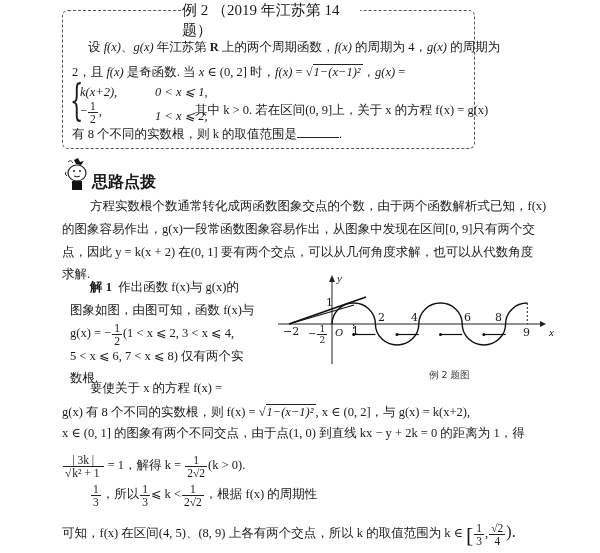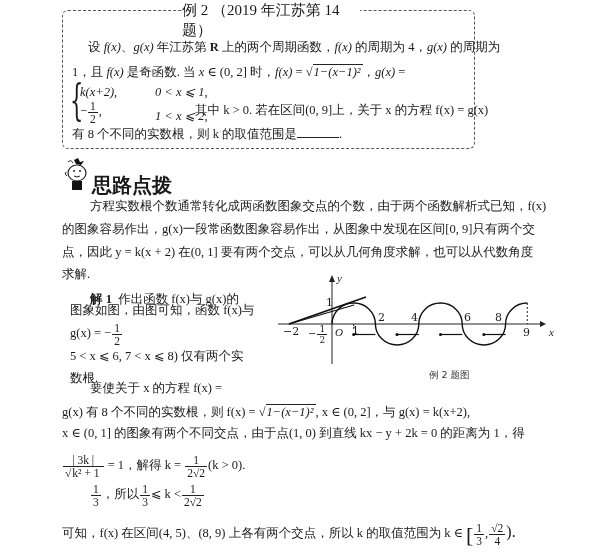--- a/index.html
+++ b/index.html
@@ -21,37 +21,37 @@
   }
   .box-title-bg {
     left: 182px; top: 0px; width: 178px; height: 22px; background: #fff;
   }
   .box-title {
     left: 182px; top: 0px; width: 178px; text-align: left;
     font-size: 15px; line-height: 20px; font-family: "Liberation Serif", serif;
   }
   .blank { display: inline-block; width: 42px; border-bottom: 1px solid #222; height: 12px; vertical-align: baseline; }
   .brace { font-size: 30px; line-height: 30px; font-family: "DejaVu Serif", serif; font-weight: 200; }
-  .heading { font-family: Liberation Serif, serif; font-weight: bold; font-size: 20px; }
+  .heading { font-family: Liberation Serif, serif; font-weight: bold; font-size: 16px; }
   .caption { font-family: "DejaVu Sans", sans-serif; font-size: 9.5px; color: #333; margin-left: 36px; }
   .bold { font-weight: bold; }
 </style>
 </head>
 <body>
 
 <div class="abs box"></div>
 <div class="abs box-title-bg"></div>
 <div class="abs box-title">例 2 （2019 年江苏第 14 题）</div>
 
 <div class="abs txt" style="left:88px; top:37px;">
   <span>设 </span><span class="it">f(x)</span><span>、</span><span class="it">g(x)</span><span> 年江苏第 </span><b>R</b><span> 上的两个周期函数，</span><span class="it">f(x)</span><span> 的周期为 4，</span><span class="it">g(x)</span><span> 的周期为</span>
 </div>
 
 <div class="abs txt" style="left:72px; top:62px;">
-  <span>1，且 </span><span class="it">f(x)</span><span> 是奇函数. 当 </span><span class="it">x</span><span> ∈ (0, 2] 时，</span><span class="it">f(x)</span><span> = </span>√<span class="sqrt it">1−(x−1)²</span><span>，</span><span class="it">g(x)</span><span> =</span>
+  <span>2，且 </span><span class="it">f(x)</span><span> 是奇函数. 当 </span><span class="it">x</span><span> ∈ (0, 2] 时，</span><span class="it">f(x)</span><span> = </span>√<span class="sqrt it">1−(x−1)²</span><span>，</span><span class="it">g(x)</span><span> =</span>
 </div>
 
 <div class="abs brace" style="left:70px; top:80px; font-size:42px; line-height:42px; transform:scaleX(0.5); transform-origin:left;">{</div>
 <div class="abs txt it" style="left:80px; top:82px;">k(x+2),</div>
 <div class="abs txt it" style="left:155px; top:82px;">0 &lt; x ⩽ 1,</div>
 <div class="abs txt" style="left:80px; top:100px;">
   <span>−</span><span class="frac"><span class="num">1</span><span class="den">2</span></span>,
 </div>
 <div class="abs txt it" style="left:155px; top:106px;">1 &lt; x ⩽ 2,</div>
 <div class="abs txt" style="left:195px; top:100px;">其中 k &gt; 0. 若在区间(0, 9]上，关于 x 的方程 f(x) = g(x)</div>
@@ -72,26 +72,26 @@
     <rect x="10" y="23" width="10" height="9" fill="#111"></rect>
   </svg>
 </div>
 <div class="abs heading" style="left:92px; top:172px;">思路点拨</div>
 
 <div class="abs txt" style="left:90px; top:196px;">方程实数根个数通常转化成两函数图象交点的个数，由于两个函数解析式已知，f(x)</div>
 <div class="abs txt" style="left:62px; top:219px;">的图象容易作出，g(x)一段常函数图象容易作出，从图象中发现在区间[0, 9]只有两个交</div>
 <div class="abs txt" style="left:62px; top:242px;">点，因此 y = k(x + 2) 在(0, 1] 要有两个交点，可以从几何角度求解，也可以从代数角度</div>
 <div class="abs txt" style="left:62px; top:264px;">求解.</div>
 
-<div class="abs txt" style="left:90px; top:277px;margin-top:12px;">
+<div class="abs txt" style="left:90px; top:277px;">
   <span class="bold">解 1</span>&nbsp;&nbsp;<span>作出函数 f(x)与 g(x)的</span>
 </div>
 <div class="abs txt" style="left:70px; top:300px;">图象如图，由图可知，函数 f(x)与</div>
 <div class="abs txt" style="left:70px; top:322px;">
-  <span>g(x) = −</span><span class="frac"><span class="num">1</span><span class="den">2</span></span>
+  <span>g(x) = −</span><span class="frac"><span class="num">1</span><span class="den">2</span></span><span>(1 &lt; x ⩽ 2, 3 &lt; x ⩽ 4,</span>
 </div>
 <div class="abs txt" style="left:70px; top:346px;">5 &lt; x ⩽ 6, 7 &lt; x ⩽ 8) 仅有两个实</div>
 <div class="abs txt" style="left:70px; top:368px;font-family:Liberation Serif, serif;">数根.</div>
 
 <div class="abs txt" style="left:90px; top:376px; top:378px;">要使关于 x 的方程 f(x) =</div>
 
 <div class="abs" style="left:270px; top:268px; width:300px; height:110px;">
   <svg width="300" height="110" viewBox="270 268 300 110">
 
     <line x1="278" y1="324" x2="540" y2="324" stroke="#222" stroke-width="1"></line>
@@ -138,18 +138,18 @@
   <span>g(x) 有 8 个不同的实数根，则 f(x) = </span>√<span class="sqrt it">1−(x−1)²</span><span>, x ∈ (0, 2]，与 g(x) = k(x+2),</span>
 </div>
 <div class="abs txt" style="left:62px; top:423px;">x ∈ (0, 1] 的图象有两个不同交点，由于点(1, 0) 到直线 kx − y + 2k = 0 的距离为 1，得</div>
 <div class="abs txt" style="left:62px; top:442px;margin-top:12px;">
   <span class="frac"><span class="num">| 3k |</span><span class="den">√<span class="sqrt">k² + 1</span></span></span>
   <span>= 1，解得 k =</span>
   <span class="frac"><span class="num">1</span><span class="den">2√2</span></span><span>(k &gt; 0).</span>
 </div>
 
 <div class="abs txt" style="left:90px; top:483px;">
-  <span class="frac"><span class="num">1</span><span class="den">3</span></span><span>，所以</span><span class="frac"><span class="num">1</span><span class="den">3</span></span><span>⩽ k &lt;</span><span class="frac"><span class="num">1</span><span class="den">2√2</span></span>
+  <span class="frac"><span class="num">1</span><span class="den">3</span></span><span>，所以</span><span class="frac"><span class="num">1</span><span class="den">3</span></span><span>⩽ k &lt;</span><span class="frac"><span class="num">1</span><span class="den">2√2</span></span><span>，根据 f(x) 的周期性</span>
 </div>
 <div class="abs txt" style="left:62px; top:522px;">
   <span>可知，f(x) 在区间(4, 5)、(8, 9) 上各有两个交点，所以 k 的取值范围为 k ∈</span>
   <span style="font-size:22px; vertical-align:middle;">[</span><span class="frac"><span class="num">1</span><span class="den">3</span></span><span>,</span><span class="frac"><span class="num">√2</span><span class="den">4</span></span><span style="font-size:16px;">).</span>
 </div>
 
 </body></html>

